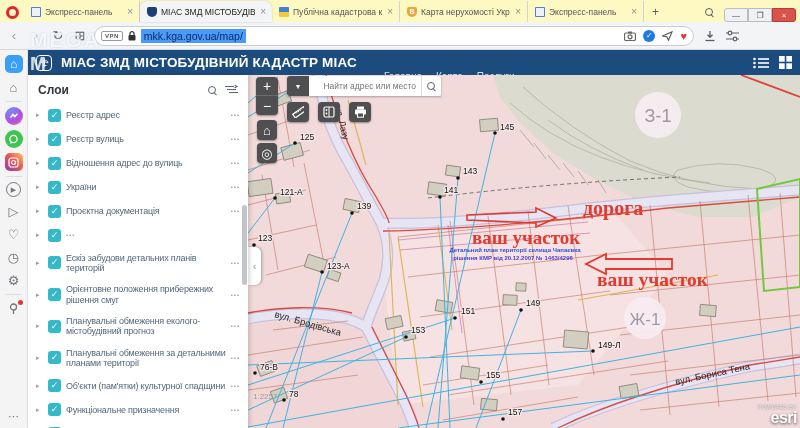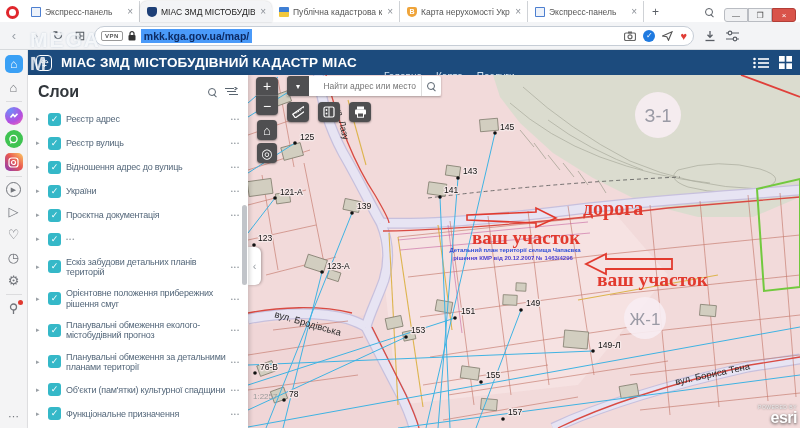--- a/index.html
+++ b/index.html
@@ -1,21 +1,21 @@
 <!DOCTYPE html>
 <html><head>
 <meta charset="utf-8">
 <style>
   * { margin:0; padding:0; box-sizing:border-box; }
   html,body { width:800px; height:428px; overflow:hidden; }
   body { font-family:"Liberation Sans", sans-serif; background:#e4e6e9; }
   .screen { position:relative; width:800px; height:428px; }
 
   
-  .tab-bar { height:22px; background:#ffffff; display:flex; align-items:flex-end; padding-left:4px; }
+  .tab-bar { height:22px; background:#fef9c3; display:flex; align-items:flex-end; padding-left:4px; }
   .opera-logo { width:13px; height:13px; border:3.5px solid #e0262c; border-radius:50%; margin:0 5px 3px 2px; flex:none; }
   .tab { display:flex; align-items:center; gap:4px; height:21px; padding:0 5px 0 7px; font-size:8.5px; color:#555;
          border-right:1px solid #cfd2d6; overflow:hidden; flex:none; }
   .tab .title { overflow:hidden; white-space:nowrap; max-width:96px; flex:1; }
   .tab.active { background:#f3f4f6; border-radius:7px 7px 0 0; border-right:none; color:#222; box-shadow:0 0 2px rgba(0,0,0,.2); }
   .tab .close { color:#8a8f96; font-size:10px; padding:0 1px; cursor:default; }
   .favicon { width:10px; height:10px; flex:none; display:inline-block; position:relative; }
   .fav-grid { background:linear-gradient(#4d7fd0,#4d7fd0); border-radius:1px; }
   .fav-grid::after { content:""; position:absolute; left:1px; top:1px; right:1px; bottom:1px;
       background:conic-gradient(#fff 0 25%, #4d7fd0 0 27%, #fff 0 50%, #4d7fd0 0 52%, #fff 0 75%, #4d7fd0 0 77%, #fff 0); opacity:.9; }
@@ -31,21 +31,21 @@
              display:flex; align-items:center; justify-content:center; }
   .win-btn.min { border-radius:3px 0 0 3px; }
   .win-btn.close { background:#d9534a; color:#fff; border-color:#b23e37; border-radius:0 3px 3px 0; }
 
   .address-row { height:28px; background:#f3f4f6; border-bottom:1px solid #d7dadd; display:flex; align-items:center; padding:0 6px; gap:6px; }
   .nav-btn { font-size:13px; color:#9aa0a8; width:16px; text-align:center; }
   .nav-btn.enabled { color:#555a61; }
   .address-field { flex:1; height:20px; max-width:600px; background:#fff; border:1px solid #c6cdd6; border-radius:11px;
                    display:flex; align-items:center; padding:0 6px; gap:5px; }
   .vpn-badge { font-size:6px; font-weight:bold; color:#555; border:1px solid #999; border-radius:2px; padding:1px 3px; letter-spacing:.5px; }
-  .url-text { font-size:10.5px; font-weight:bold; color:#0d2b63; background:#4a9af9; padding:1px 3px; white-space:nowrap; }
+  .url-text { font-size:10.5px; font-weight:normal; color:#0d2b63; background:#4a9af9; padding:1px 3px; white-space:nowrap; }
   .field-icons { margin-left:auto; display:flex; align-items:center; gap:7px; }
   .sync-badge { width:12px; height:12px; border-radius:50%; background:#1f7ae0; color:#fff; font-size:8px; line-height:12px; text-align:center; }
   .heart-red { color:#e03c35; font-size:11px; }
   .after-field { display:flex; align-items:center; gap:10px; margin-left:4px; }
 
   
   .main-row { display:flex; height:378px; }
   .opera-sidebar { width:28px; background:#f4f4f5; border-right:1px solid #e2e2e4; display:flex; flex-direction:column;
                    align-items:center; padding-top:5px; gap:5px; flex:none; }
   .sb-icon { width:18px; height:18px; display:flex; align-items:center; justify-content:center; font-size:13px; color:#73767c; flex:none; position:relative; }
@@ -64,21 +64,21 @@
   .app-title { color:#fff; font-weight:bold; font-size:13.5px; letter-spacing:.2px; white-space:nowrap; }
   .app-menu { display:flex; gap:14px; margin-left:18px;margin-top:28px; }
   .menu-item { color:#cfe0f0; font-size:10px; white-space:nowrap; }
   .header-icons { margin-left:auto; display:flex; gap:10px; align-items:center; }
 
   .app-body { flex:1; display:flex; min-height:0; }
 
   
   .layers-panel { width:220px; background:#fff; flex:none; position:relative; padding:6px 8px 0 8px; box-shadow:2px 0 4px rgba(0,0,0,.15); z-index:3; }
   .panel-head { display:flex; align-items:center; padding:2px 2px 6px 2px; }
-  .panel-title { font-size:16px; font-weight:bold; color:#32373c; flex:1; }
+  .panel-title { font-size:12px; font-weight:bold; color:#32373c; flex:1; }
   .panel-head-icons { display:flex; gap:8px; align-items:center; }
   .layer-item { display:flex; align-items:center; gap:5px; padding:5.5px 0; }
   .layer-caret { color:#9aa0a6; font-size:7px; flex:none; width:7px; }
   .layer-check { width:13px; height:13px; background:#35b8c8; border-radius:3px; color:#fff; font-size:9px; line-height:13px; text-align:center; flex:none; }
   .layer-label { flex:1; font-size:9px; letter-spacing:-.2px; color:#54677a; line-height:1.15; }
   .layer-dots { color:#9aa0a6; font-size:6px; letter-spacing:1px; flex:none; }
   .panel-scroll { position:absolute; right:1px; top:130px; width:5px; height:80px; background:#c1c4c9; border-radius:3px; }
 
   
   .map-area { flex:1; position:relative; min-width:0; overflow:hidden; background:#f2dada; }

